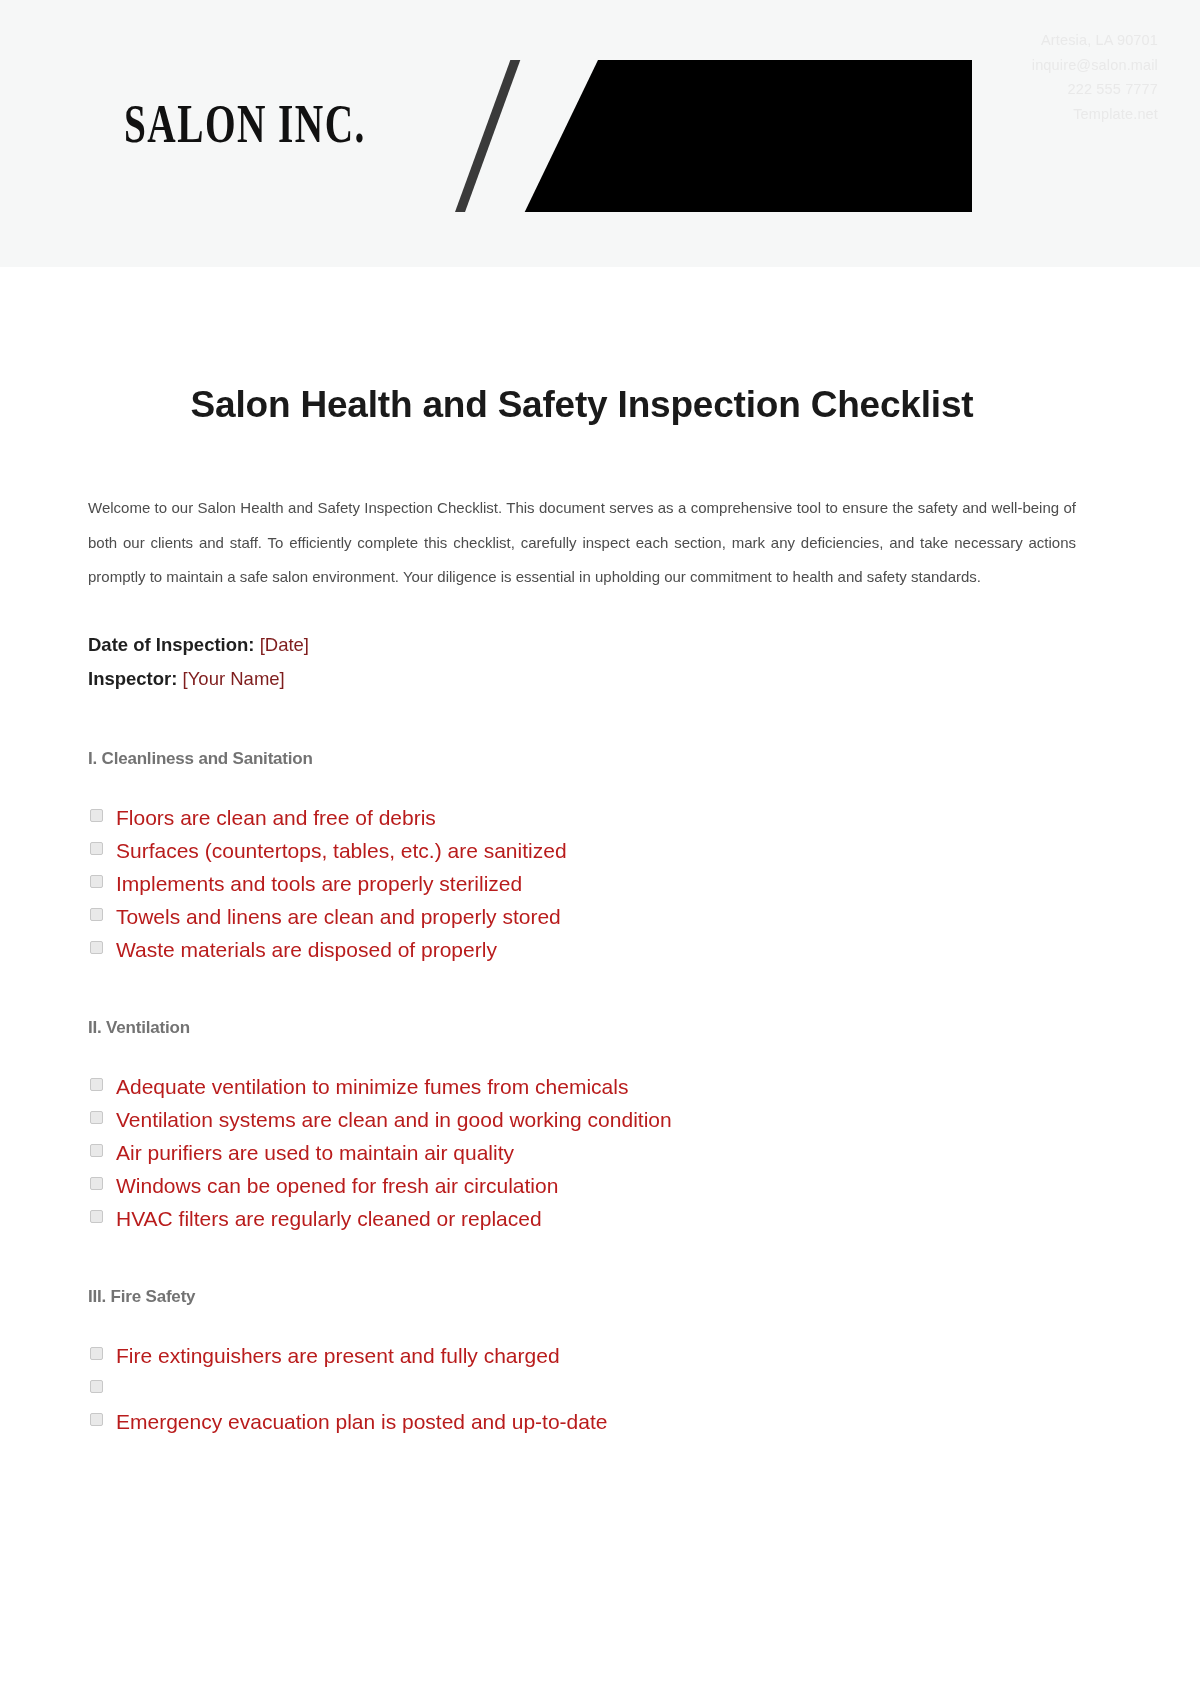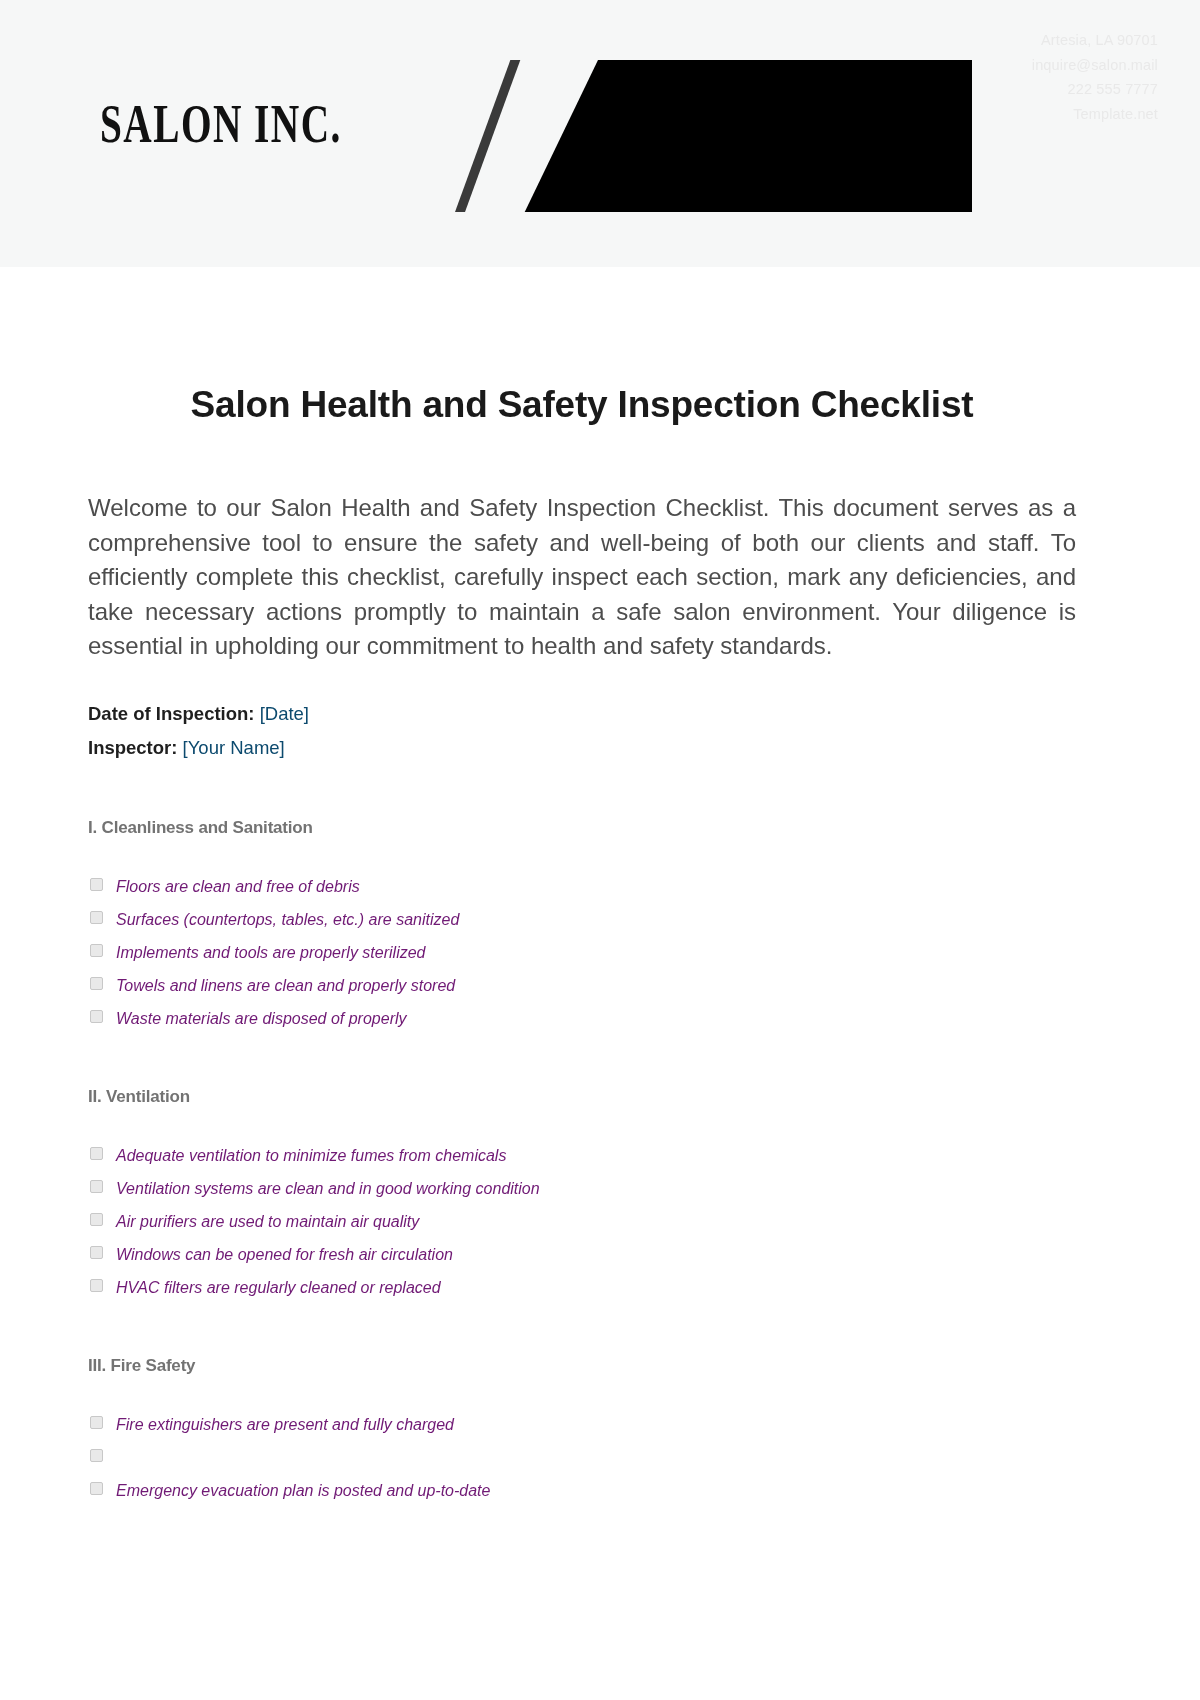--- a/index.html
+++ b/index.html
@@ -20,21 +20,21 @@
   .header-band {
     position: relative;
     width: 1200px;
     height: 267px;
     background: #f6f7f7;
     overflow: hidden;
   }
 
   .logo-wrap {
     position: absolute;
-    left: 100px;
+    left: 124px;
     top: 104px;
     width: 400px;
   }
 
   .logo-text {
     font-family: "Liberation Serif", serif;
     font-size: 41px;
     font-weight: 700;
     letter-spacing: 1.5px;
     color: #111111;
@@ -96,21 +96,21 @@
     font-size: 37px;
     line-height: 56px;
     font-weight: 700;
     color: #1a1a1a;
     letter-spacing: -0.2px;
     padding: 0 80px;
   }
 
   .intro {
     margin-top: 58px;
-    font-size: 24px;
+    font-size: 15px;
     line-height: 34.5px;
     color: #4d4d4d;
     text-align: justify;
     text-justify: inter-word;
   }
 
   .field-block {
     margin-top: 33px;
   }
 
@@ -119,21 +119,21 @@
     line-height: 34.5px;
     color: #4d4d4d;
   }
 
   .field-label {
     font-weight: 700;
     color: #1f1f1f;
   }
 
   .field-value {
-    color: #0c4a6e;
+    color: #7f1d1d;
     text-align: center;
   }
 
   .section {
     margin-top: 44px;
   }
 
   .section-heading {
     font-size: 17px;
     line-height: 36px;
@@ -160,24 +160,23 @@
     height: 13px;
     margin-top: 8px;
     margin-left: 2px;
     margin-right: 13px;
     background: #e9e9e9;
     border: 1px solid #c8c8c8;
     border-radius: 2px;
   }
 
   .check-label {
-    font-size: 16px;
+    font-size: 21px;
     line-height: 33px;
-    color: #701a75;
-    font-style: italic;
+    color: #b91c1c;
   }
 </style>
 </head>
 <body>
 
 <div class="header-band">
 
   <div class="logo-wrap">
     <div class="logo-text">SALON INC.</div>
   </div>

